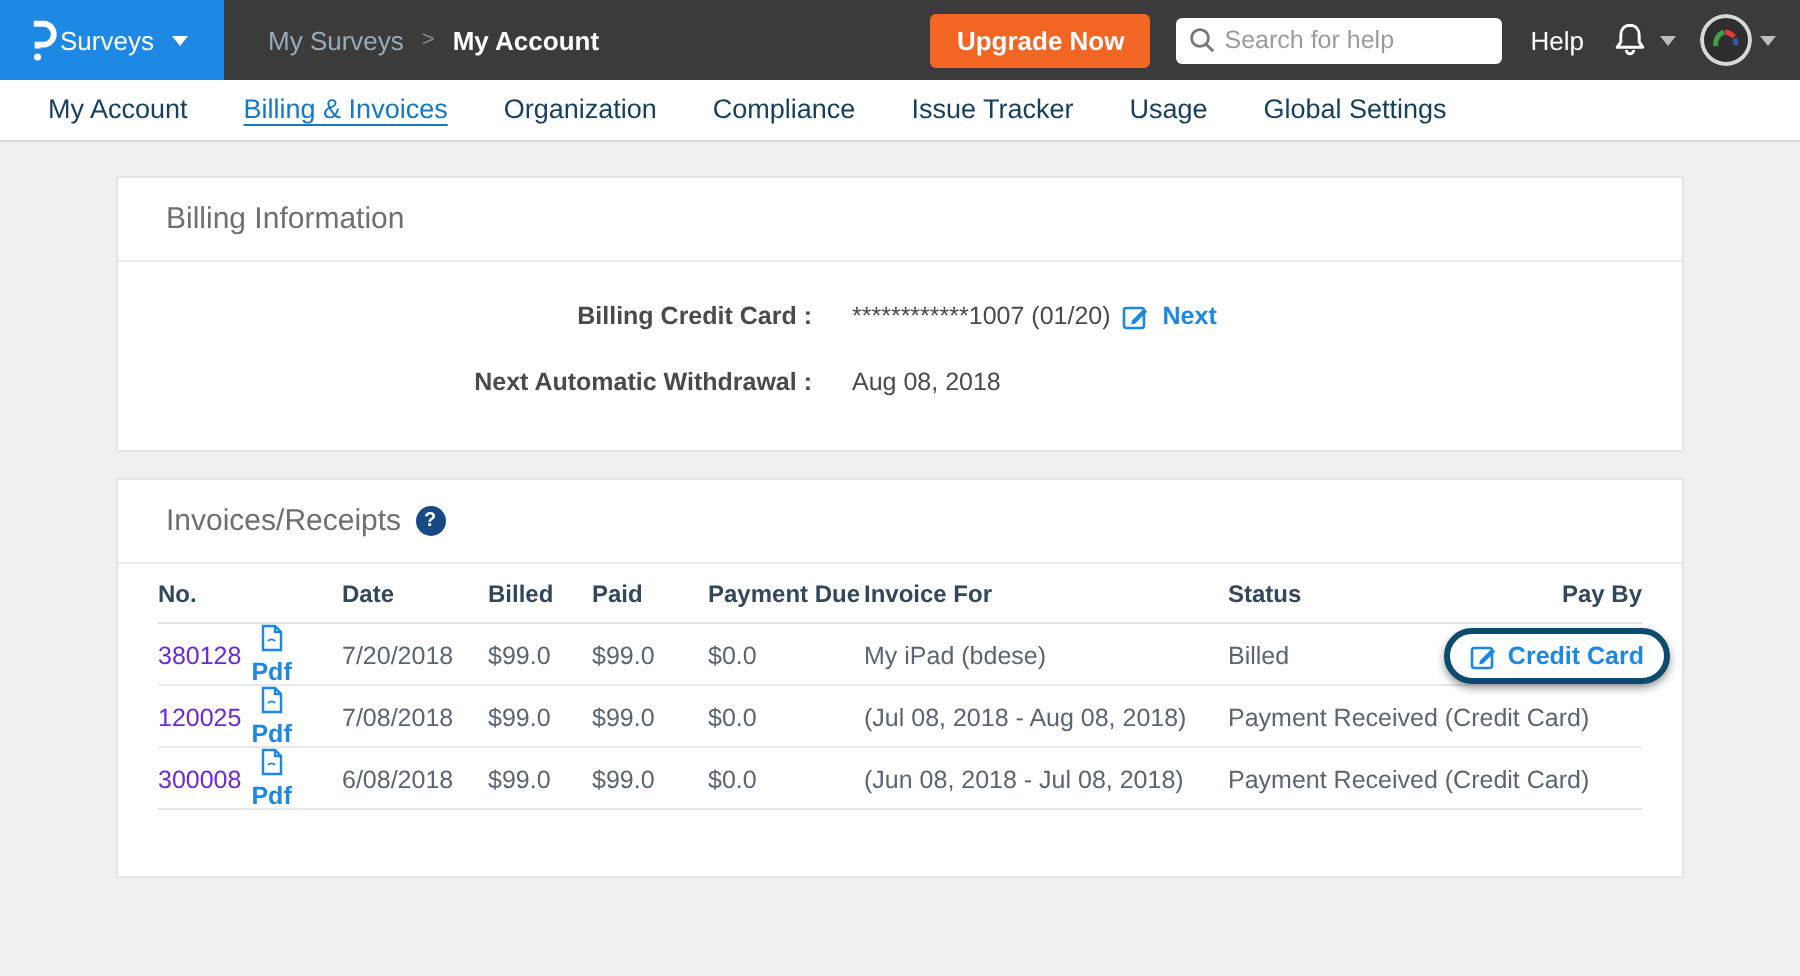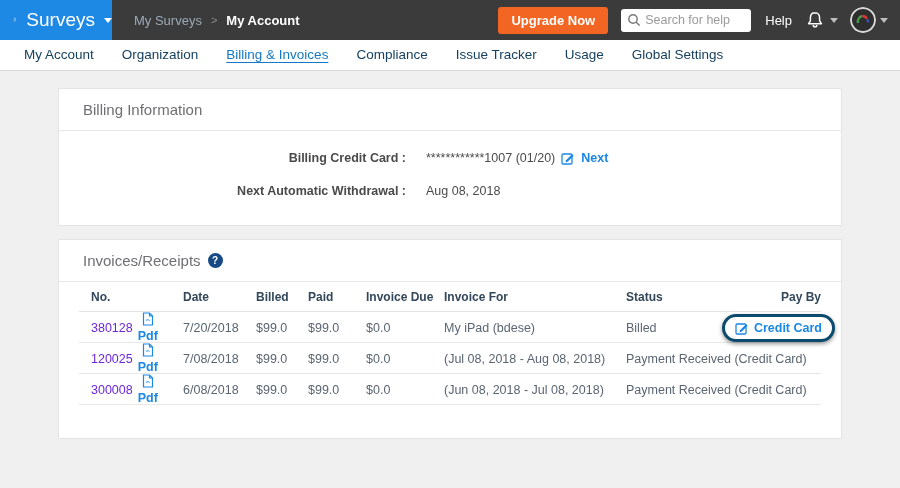--- a/index.html
+++ b/index.html
@@ -4,33 +4,33 @@
 <style>
   * { margin:0; padding:0; box-sizing:border-box; }
   html,body { width:900px; height:488px; overflow:hidden; background:#F0F0F1;
     font-family:"Liberation Sans", sans-serif; }
 
   
   .topbar { height:40px; background:#3B3B3B; display:flex; align-items:center; }
   .logo-block { width:112px; height:40px; background:#1E88E5; display:flex; align-items:center;
     padding-left:13px; flex:none; cursor:pointer; }
   .logo-glyph { width:17px; height:26px; display:block; }
-  .product-label { color:#fff; font-size:19px; margin-left:10px; }
+  .product-label { color:#fff; font-size:13px; margin-left:0; }
   .caret { width:0; height:0; border-left:4px solid transparent; border-right:4px solid transparent;
     border-top:5px solid #fff; margin-left:9px; }
   .caret.gray { border-top-color:#BDBDBD; margin-left:4px; }
   .breadcrumb { display:flex; align-items:center; margin-left:22px; font-size:13px; }
   .crumb-parent { color:#9AAAB6; cursor:pointer; }
   .crumb-sep { color:#8E8E8E; margin:0 9px; font-size:11px; }
   .crumb-current { color:#FFFFFF; font-weight:bold; font-size:13px; }
   .topbar-spacer { flex:1; }
   .upgrade-btn { background:#F26522; color:#fff; font-weight:bold; font-size:13px;
     border:none; border-radius:3px; padding:6px 13px; cursor:pointer; }
   .search-wrap { position:relative; margin-left:13px; }
-  .search-wrap input { width:130px; height:23px; border:none; border-radius:3px;
+  .search-wrap input { width:163px; height:23px; border:none; border-radius:3px;
     padding:0 6px 0 24px; font-size:12.5px; color:#444; background:#fff; outline:none; }
   .search-wrap input::placeholder { color:#9B9B9B; }
   .search-icon { position:absolute; left:6px; top:4px; }
   .help-label { color:#fff; font-size:13px; margin-left:14px; cursor:pointer; }
   .bell-group, .avatar-group { display:flex; align-items:center; margin-left:12px; cursor:pointer; }
   .avatar-group { margin-right:12px; }
   .avatar { width:26px; height:26px; border-radius:50%; display:block; }
 
   
   .tabbar { height:31px; background:#fff; border-bottom:1px solid #DADADA;
@@ -55,21 +55,21 @@
   .info-value { margin-left:20px; font-size:12.5px; color:#4A4A4A; display:flex; align-items:center; gap:6px; }
   .link { color:#1B87E6; font-weight:bold; cursor:pointer; text-decoration:none; font-size:12.5px; }
 
   
   .table { margin:0 20px; }
   .trow { display:grid; grid-template-columns:92px 73px 52px 58px 78px 182px 1fr 118px;
     align-items:center; border-bottom:1px solid #E8E8E8; }
   .trow.head { height:30px; border-bottom:1px solid #E3E3E3; }
   .trow.data { height:31px; }
   .trow.data:last-child { border-bottom:1px solid #E8E8E8; }
-  .cell { min-width:0; font-size:12.5px; color:#5A6572; white-space:nowrap; overflow:visible;margin-left:12px; }
+  .cell { min-width:0; font-size:12.5px; color:#5A6572; white-space:nowrap; overflow:visible; }
   .trow.head .cell { font-size:12px; font-weight:bold; color:#33475B; }
   .cell.right { text-align:right; }
   .no-cell { display:flex; align-items:center; gap:5px; }
   .no-link { color:#6d28d9; cursor:pointer; font-size:12.5px; }
   .pdf-link { display:inline-flex; align-items:center; gap:3px; cursor:pointer;flex-direction:column; }
   .payby-cell { position:relative; overflow:visible; display:flex; justify-content:flex-end; }
   .highlight-ring { display:inline-flex; align-items:center; gap:5px; padding:4px 10px;
     border:3px solid #0c4a6e; border-radius:15px; background:#fff;
     box-shadow:0 2px 4px rgba(0,0,0,0.40); margin:-6px -14px -6px 0; }
   .bottom-space { height:33px; }
@@ -121,22 +121,22 @@
       <path d="M8 16 A6 6 0 0 1 12 9" fill="none" stroke="#43A047" stroke-width="2.4"></path>
       <path d="M12.5 9 A6 6 0 0 1 17 11.5" fill="none" stroke="#E53935" stroke-width="2.4"></path>
       <path d="M17.3 12.2 A6 6 0 0 1 18 15.5" fill="none" stroke="#3F51B5" stroke-width="2.4"></path>
     </svg>
     <span class="caret gray"></span>
   </div>
 </div>
 
 <div class="tabbar">
   <span class="tab">My Account</span>
+  <span class="tab active">Billing &amp; Invoices</span>
   <span class="tab">Organization</span>
-  <span class="tab active">Billing &amp; Invoices</span>
   <span class="tab">Compliance</span>
   <span class="tab">Issue Tracker</span>
   <span class="tab">Usage</span>
   <span class="tab">Global Settings</span>
 </div>
 
 <div class="content">
 
   <div class="card">
     <div class="card-header">
@@ -166,21 +166,21 @@
       <span class="card-title">Invoices/Receipts</span>
       <span class="q-icon">?</span>
     </div>
 
     <div class="table">
       <div class="trow head">
         <span class="cell">No.</span>
         <span class="cell">Date</span>
         <span class="cell">Billed</span>
         <span class="cell">Paid</span>
-        <span class="cell">Invoice Due</span>
+        <span class="cell">Payment Due</span>
         <span class="cell">Invoice For</span>
         <span class="cell">Status</span>
         <span class="cell right">Pay By</span>
       </div>
 
       <div class="trow data">
         <span class="cell no-cell">
           <span class="no-link">380128</span>
           <span class="pdf-link">
             <svg width="12" height="14" viewBox="0 0 12 14">

